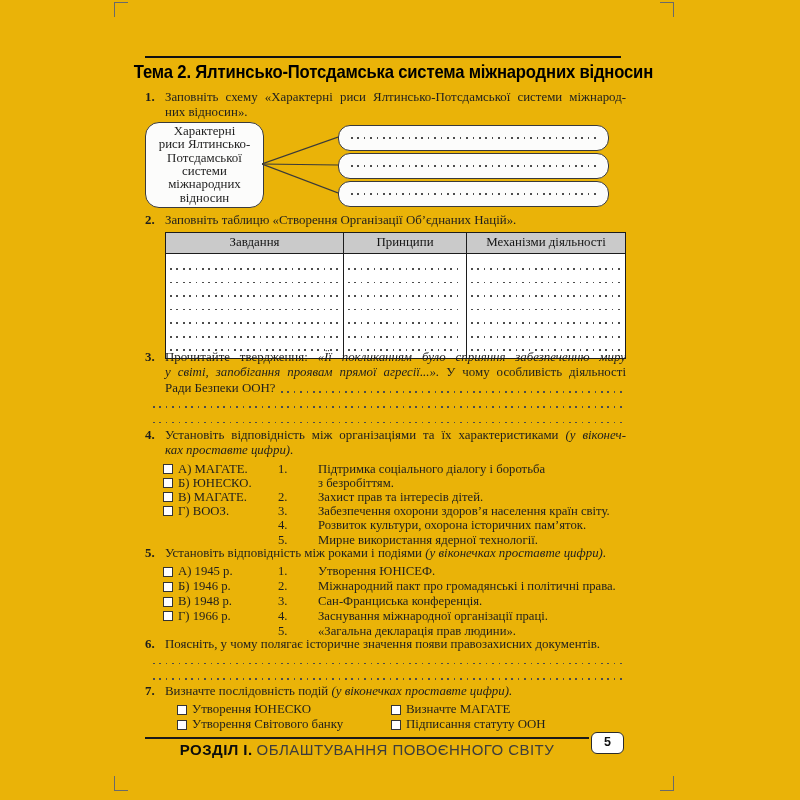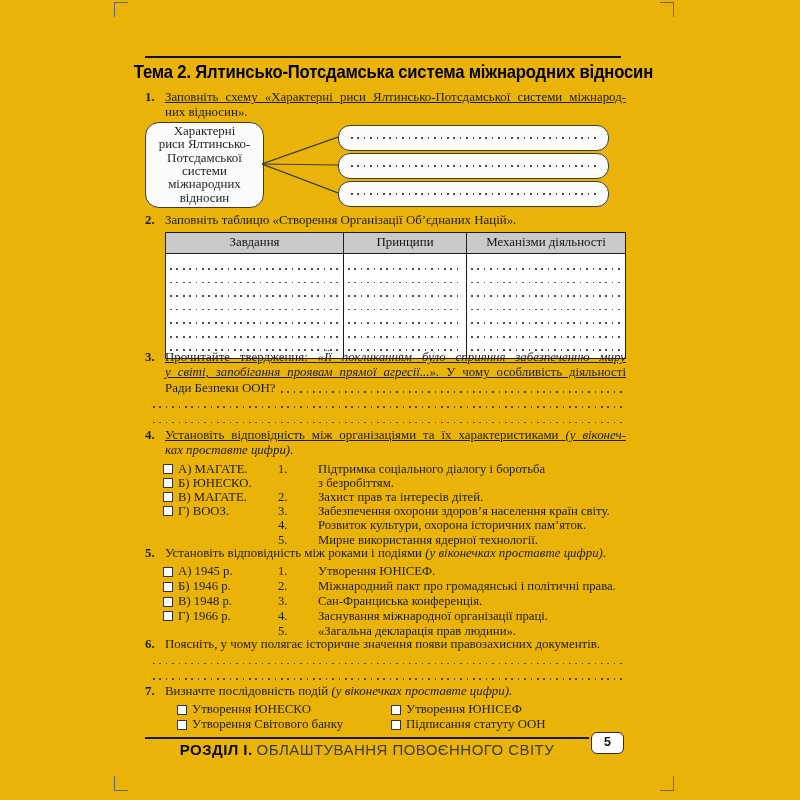--- a/index.html
+++ b/index.html
@@ -14,21 +14,21 @@
   
   .rule-title{position:absolute;left:145px;top:56px;width:476px;height:1.6px;background:#101010;}
   .title{position:absolute;left:105px;top:61px;width:560px;text-align:center;
          font-family:"Liberation Sans",sans-serif;font-weight:bold;font-size:18.5px;color:#000;}
   .title span{display:inline-block;transform:scaleX(0.9);transform-origin:center;
               letter-spacing:-0.2px;white-space:nowrap;}
   
   .q{position:absolute;left:145px;width:481px;font-size:12.9px;line-height:15.3px;}
   .qnum{position:absolute;left:0;top:0;font-weight:bold;}
   .qbody{margin-left:20px;}
-  .jl{white-space:nowrap;text-align:justify;text-align-last:justify;text-decoration:underline;}
+  .jl{white-space:nowrap;text-align:justify;text-align-last:justify;}
   .it{font-style:italic;}
   .dotline{height:15.2px;position:relative;margin-left:-12px;margin-right:1px;}
   .dotline::after{content:"";position:absolute;left:0;right:0;bottom:3px;height:1.7px;
     background-image:repeating-linear-gradient(to right,#4c4c4c 0,#4c4c4c 1.7px,transparent 1.7px,transparent 6.4px);}
   .leader{display:flex;}
   .lfill{flex:1;position:relative;}
   .lfill::after{content:"";position:absolute;left:5px;right:1px;bottom:3px;height:1.7px;
     background-image:repeating-linear-gradient(to right,#4c4c4c 0,#4c4c4c 1.7px,transparent 1.7px,transparent 6.4px);}
   
   .schema{position:absolute;left:145px;top:122px;width:481px;height:88px;}
@@ -284,21 +284,21 @@
     <div class="qbody">
       <div><span>Визначте послідовність подій </span><span class="it">(у віконечках проставте цифри).</span></div>
       <div class="q7rows">
         <div class="q7row">
           <span class="q7c1">
               <span class="cb"></span>
               <span>Утворення ЮНЕСКО</span>
             </span>
           <span class="q7c2">
               <span class="cb"></span>
-              <span>Утворення ЮНІСЕФ</span>
+              <span>Визначте МАГАТЕ</span>
             </span>
         </div>
         <div class="q7row">
           <span class="q7c1">
               <span class="cb"></span>
               <span>Утворення Світового банку</span>
             </span>
           <span class="q7c2">
               <span class="cb"></span>
               <span>Підписання статуту ООН</span>

